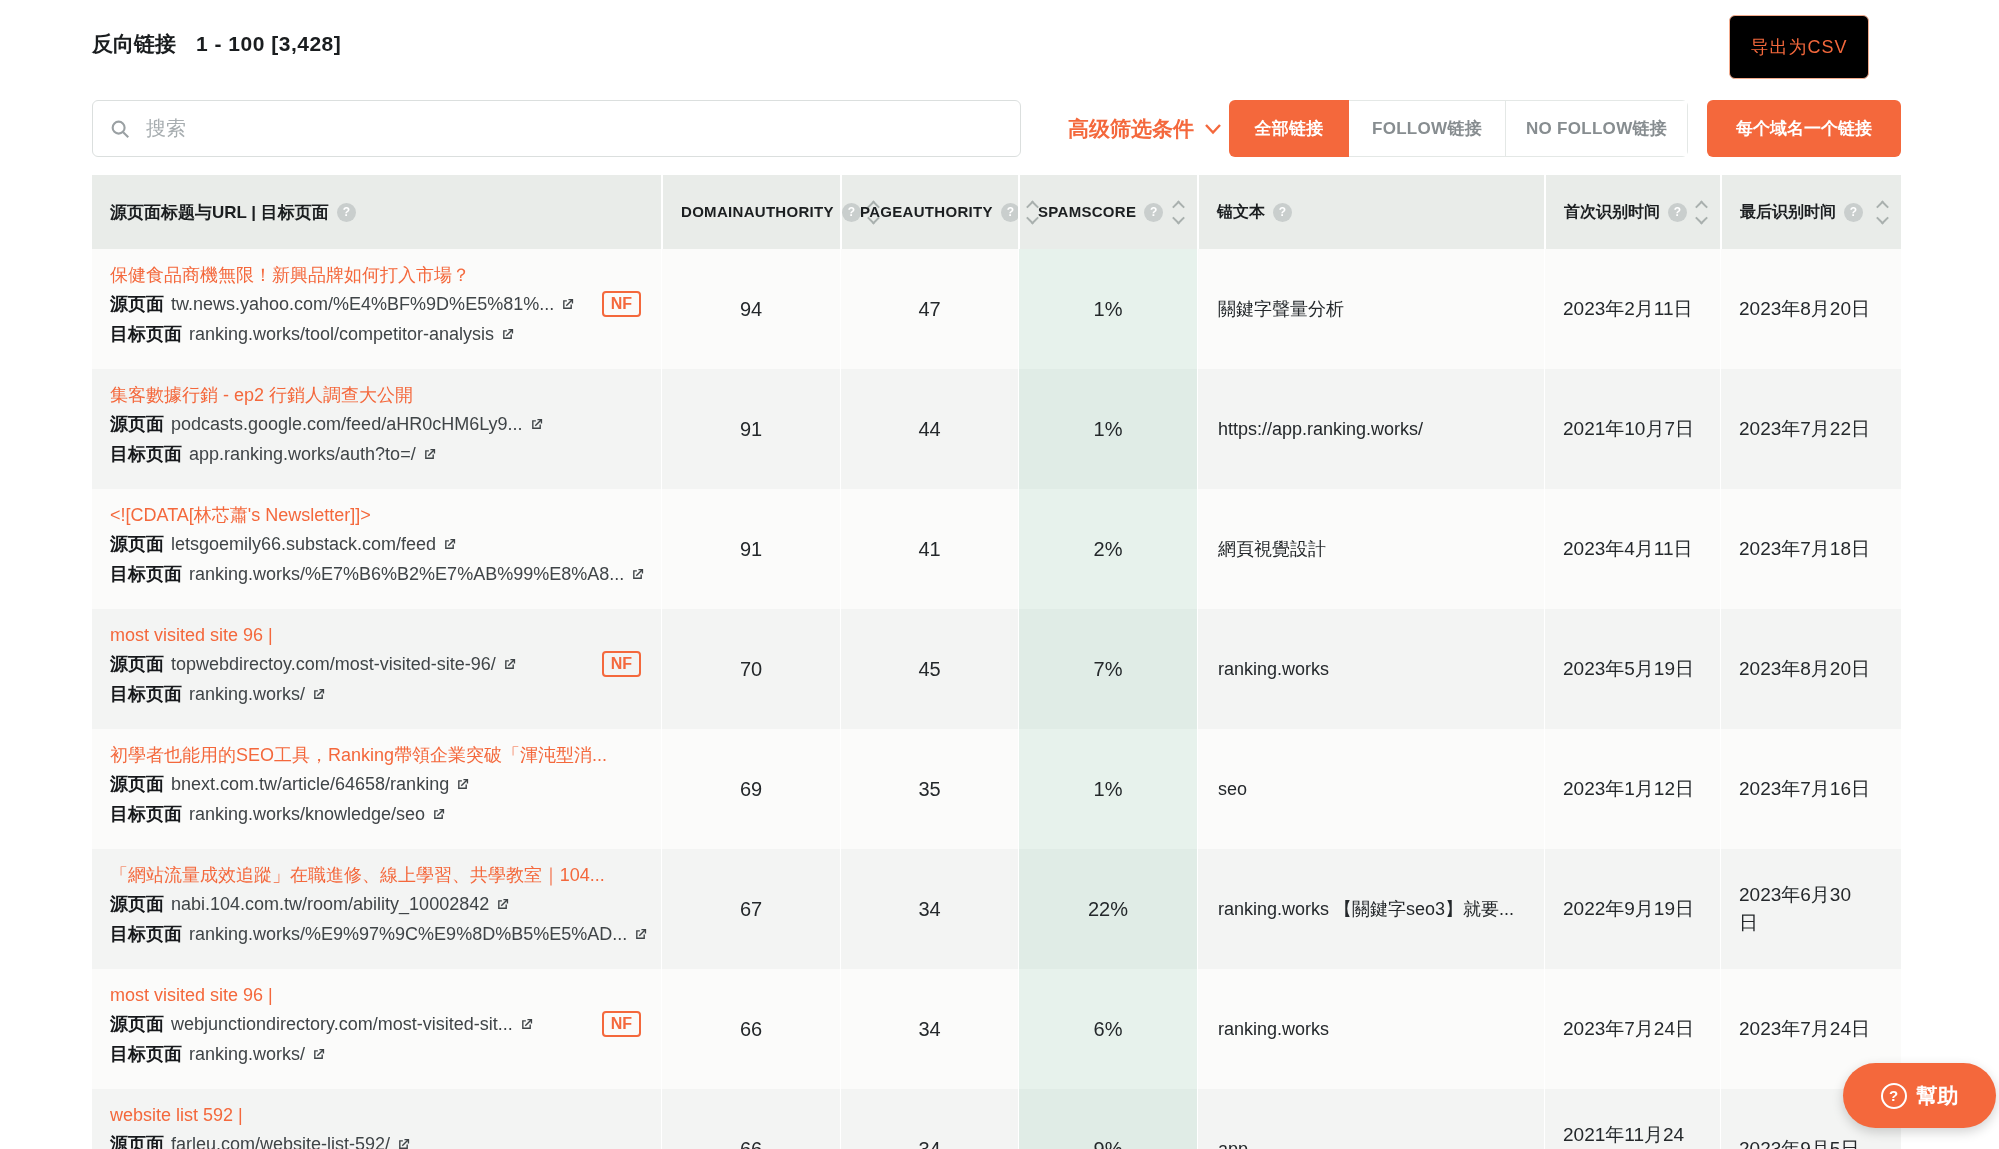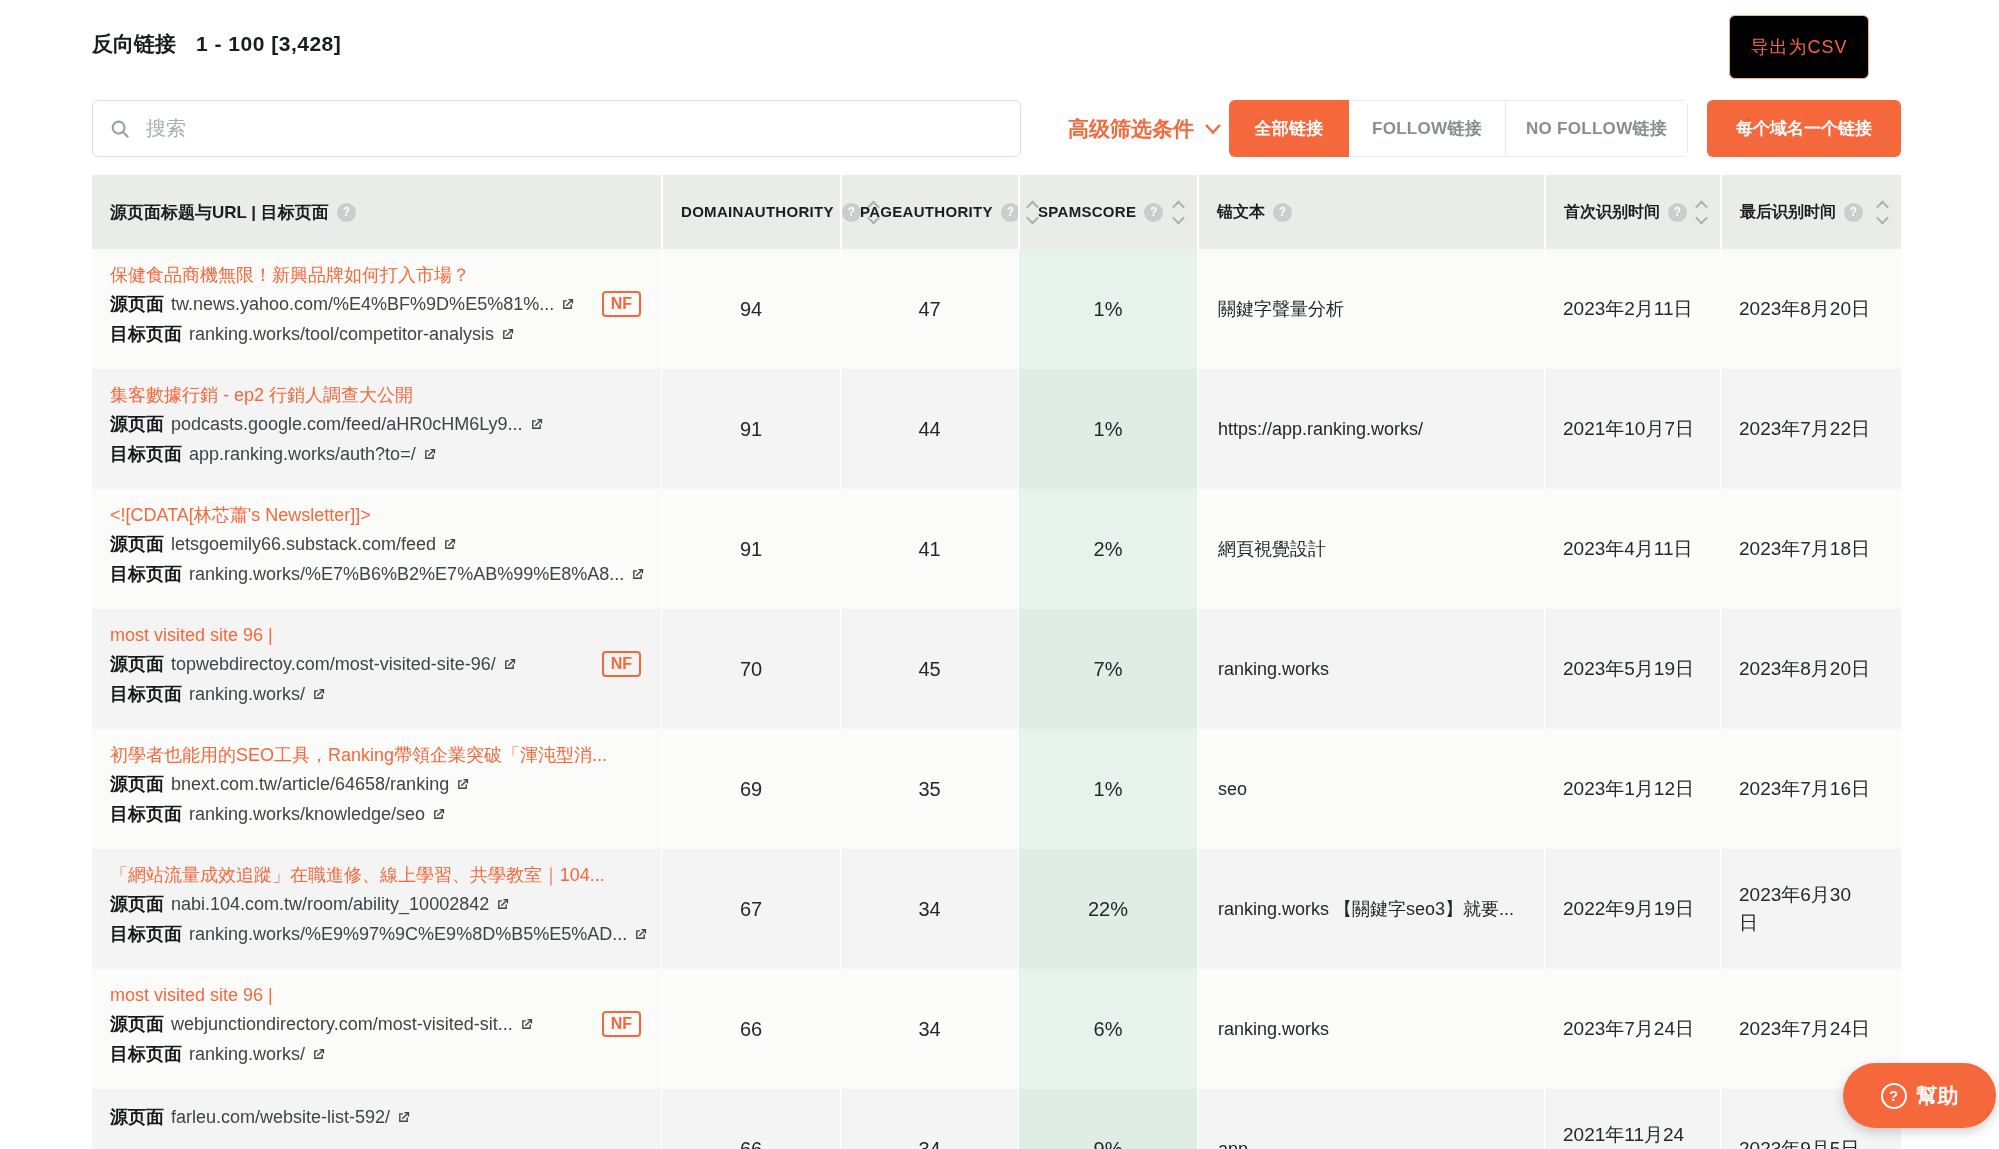--- a/index.html
+++ b/index.html
@@ -415,20 +415,21 @@
         <div class="cell">34</div>
         <div class="cell spam">6%</div>
         <div class="cell anchor">ranking.works</div>
         <div class="cell date">2023年7月24日</div>
         <div class="cell date">
           <span class="">2023年7月24日</span>
         </div>
       </div>
       <div class="row grid even">
         <div class="cell source">
+          <a class="src-title">website list 592 |</a>
           <div class="src-line">
             <span class="src-label">源页面</span>
             <a class="src-url">farleu.com/website-list-592/</a>
             <span class="ext-icon">
               <svg width="15" height="15" viewBox="0 0 24 24">
                 <path d="M5 5h6v2.2H7.2v9.6h9.6V12H19v7H5z" fill="#3f4447"></path>
                 <path d="M13.5 3H21v7.5h-2.2V6.8l-8 8-1.6-1.6 8-8h-3.7z" fill="#3f4447"></path>
               </svg>
             </span>
           </div>

